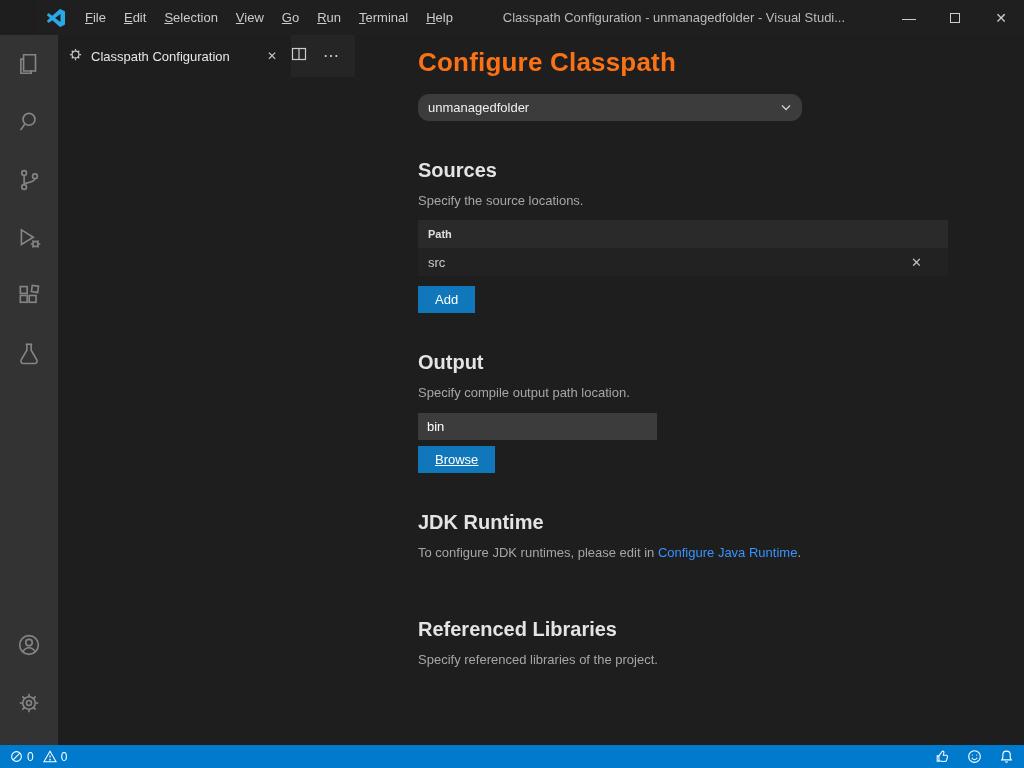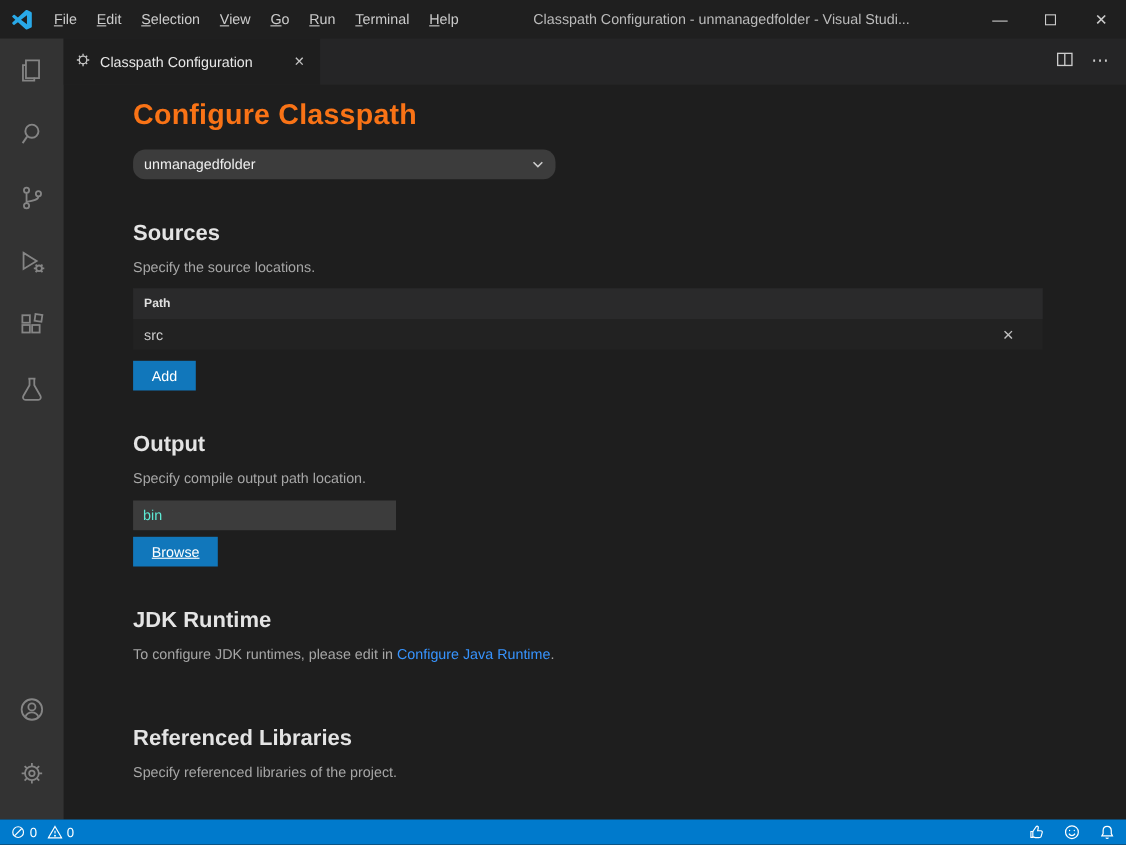--- a/index.html
+++ b/index.html
@@ -6,58 +6,58 @@
   html, body { width: 1024px; height: 768px; }
   body {
     font-family: "Liberation Sans", sans-serif;
     background: #1e1e1e;
     color: #cccccc;
     overflow: hidden;
   }
   .window { width: 1024px; height: 768px; display: flex; flex-direction: column; }
 
   
-  .titlebar { flex: 0 0 35px; height: 35px; background: #1f1f1f; display: flex; align-items: center; }
+  .titlebar { flex: 0 0 35px; height: 35px; background: #1f1f1f; display: flex; align-items: center; margin-left: 36px; }
   .logo-box { width: 40px; display: flex; align-items: center; justify-content: center; }
   .menus { display: flex; }
   .menu-item { display: inline-block; padding: 0 9px; font-size: 13px; color: #cccccc; line-height: 35px; cursor: default; }
   .menu-item::first-letter { text-decoration: underline; }
   .tb-title { flex: 1; text-align: center; font-size: 13px; color: #bbbbbb; white-space: nowrap; overflow: hidden; }
   .tb-controls { display: flex; height: 100%; }
   .tb-btn { width: 46px; height: 100%; display: flex; align-items: center; justify-content: center; color: #cccccc; font-size: 14px; }
   .max-box { width: 10px; height: 10px; border: 1px solid #cccccc; display: inline-block; }
 
   
   .main { flex: 1; display: flex; min-height: 0; }
   .activitybar { width: 58px; background: #333333; display: flex; flex-direction: column; align-items: center; padding: 5px 0 8px; }
   .ab-icon { width: 48px; height: 48px; margin-bottom: 10px; display: flex; align-items: center; justify-content: center; }
   .ab-spacer { flex: 1; }
 
-  .editor-area { flex: 1; display: flex; flex-direction: column; background: #1e1e1e; min-width: 0; justify-content: space-between; }
+  .editor-area { flex: 1; display: flex; flex-direction: row; background: #1e1e1e; min-width: 0; justify-content: space-between; }
   .tabbar { flex: 0 0 42px; height: 42px; background: #252526; display: flex; justify-content: space-between; align-items: stretch; }
   .tab { width: 233px; background: #1e1e1e; display: flex; align-items: center; padding: 0 10px; gap: 8px; font-size: 13px; color: #e7e7e7; }
   .tab-label { white-space: nowrap; }
   .tab-close { margin-left: auto; color: #c5c5c5; font-size: 12px; padding: 2px 4px; }
   .tab-actions { display: flex; align-items: center; gap: 16px; padding-right: 16px; color: #cccccc; }
   .more-glyph { font-size: 16px; line-height: 1; }
 
   .content { flex: 1; padding: 12px 76px 0 63px; overflow: hidden; }
   h1 { font-size: 26px; font-weight: 600; color: #f97316; letter-spacing: .2px; }
   .field-label { margin-top: 26px; font-size: 13px; color: #a6a6a6; }
   .select { margin-top: 16px; width: 384px; height: 27px; background: #3c3c3c; display: flex; align-items: center; justify-content: space-between; padding: 0 10px; font-size: 13px; color: #efefef; cursor: pointer; border-radius: 11px; }
   h2 { margin-top: 38px; font-size: 20px; font-weight: 700; color: #e4e4e4; }
   h2.tight-extra { margin-top: 58px; }
   .desc { margin-top: 11px; font-size: 13px; color: #a6a6a6; }
   .stable { margin-top: 12px; width: 100%; }
   .thead { height: 28px; background: #2a2a2b; display: flex; align-items: center; padding: 0 10px; font-size: 11px; font-weight: 700; color: #e0e0e0; }
   .trow { height: 28px; background: #222222; display: flex; align-items: center; justify-content: space-between; padding: 0 10px; font-size: 13px; color: #cccccc; }
   .row-close { color: #c0c0c0; font-size: 13px; padding-right: 16px; cursor: pointer; }
   .btn { display: block; margin-top: 10px; background: #1177bb; color: #ffffff; border: none; font-size: 13px; font-family: inherit; padding: 6px 17px; cursor: pointer; }
   .btn.mt13 { margin-top: 6px; text-decoration: underline; }
-  .text-input { display: block; margin-top: 13px; width: 239px; height: 27px; background: #3c3c3c; border: none; color: #5eead4; font-size: 13px; font-family: inherit; padding: 0 9px; outline: none; }
+  .text-input { display: block; margin-top: 13px; width: 239px; height: 27px; background: #3c3c3c; border: none; color: #ffffff; font-size: 13px; font-family: inherit; padding: 0 9px; outline: none; }
   a.link { color: #3794ff; text-decoration: none; cursor: pointer; }
 
   
   .statusbar { flex: 0 0 23px; height: 23px; background: #007acc; display: flex; align-items: center; justify-content: space-between; color: #ffffff; font-size: 12px; padding: 0 10px; }
   .sb-left { display: flex; align-items: center; gap: 5px; }
   .sb-num { margin-right: 5px; }
   .sb-right { display: flex; align-items: center; gap: 17px; }
   .sb-item { display: flex; align-items: center; gap: 4px; cursor: pointer; }
 </style>
 </head>

